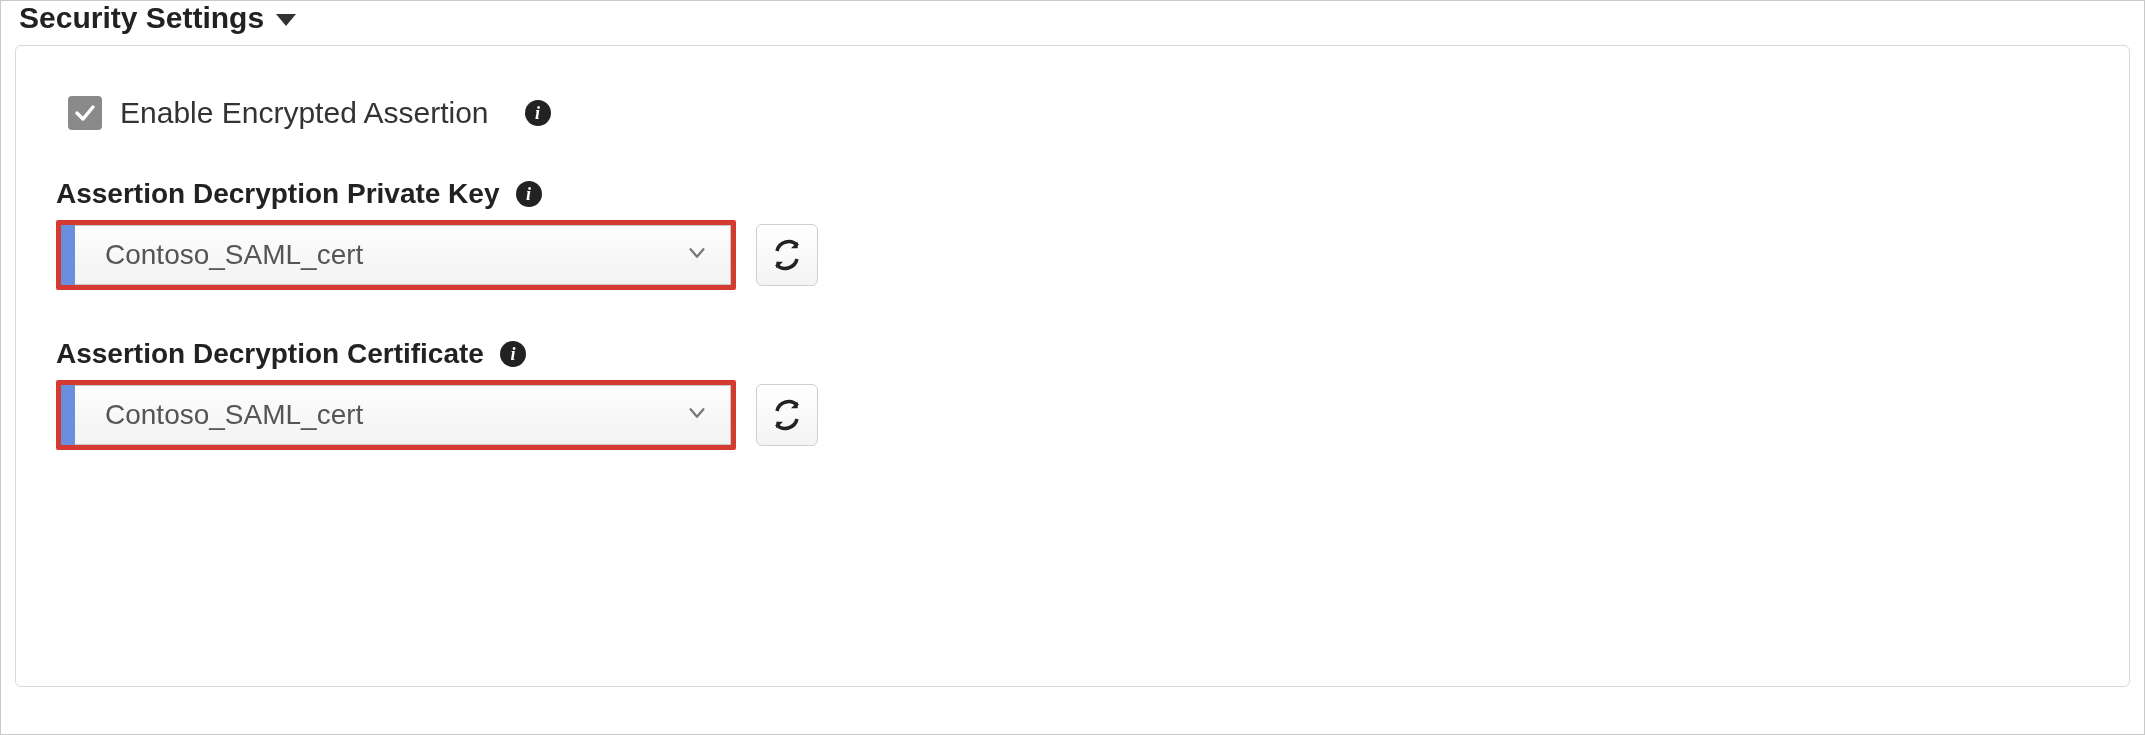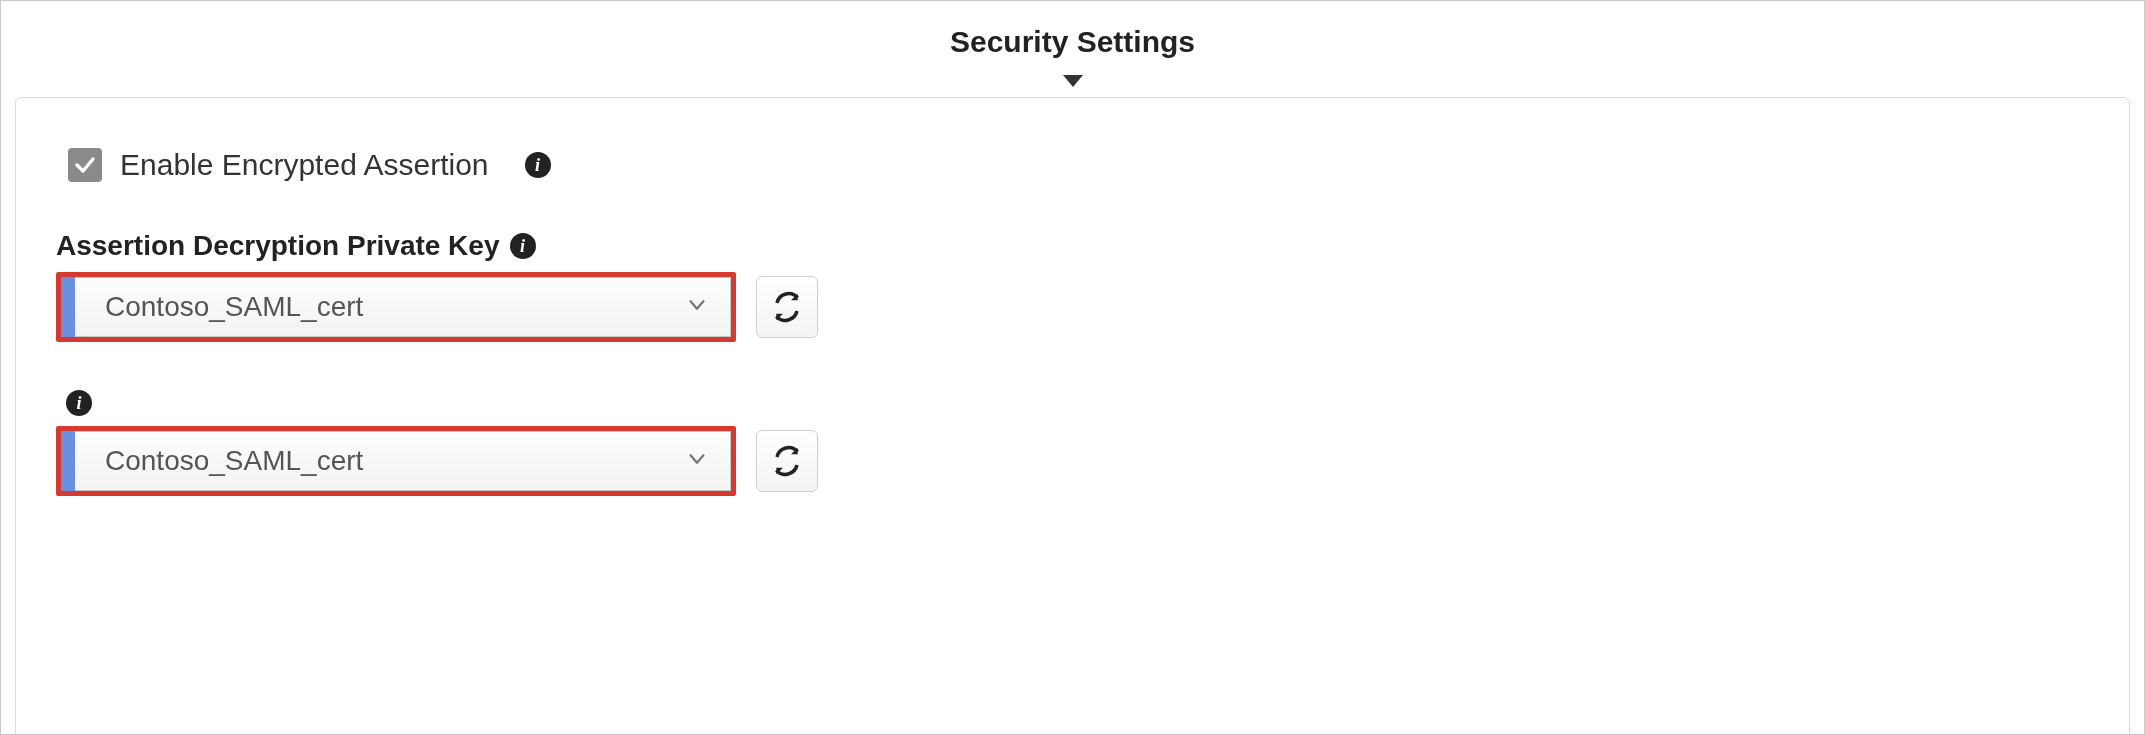--- a/index.html
+++ b/index.html
@@ -13,22 +13,21 @@
   .outer {
     border: 1px solid #c9c9c9;
     width: 2145px;
     height: 735px;
     position: relative;
   }
   .section-header {
     display: flex;
     align-items: center;
     gap: 12px;
-    padding: 24px 18px 4px 18px;
-    flex-direction: column;
+    padding: 0 18px 4px 18px;
   }
   .section-title {
     font-size: 30px;
     font-weight: 700;
     color: #222;
   }
   .caret-down {
     width: 0;
     height: 0;
     border-left: 10px solid transparent;
@@ -80,20 +79,21 @@
     margin-left: 18px;
   }
   .info-icon.small { margin-left: 10px; }
   .field-block {
     margin-bottom: 48px;
     margin-left: 0;
   }
   .field-label-row {
     display: flex;
     align-items: center;
+    gap: 6px;
     margin-bottom: 10px;
   }
   .field-label {
     font-size: 28px;
     font-weight: 700;
     color: #222;
   }
   .select-row {
     display: flex;
     align-items: center;
@@ -191,20 +191,21 @@
             <path d="M20 2 L20 7 L15 7 Z" fill="#222"></path>
             <path d="M4 19 A9 9 0 0 0 19.5 15" stroke="#222" stroke-width="2.6" fill="none"></path>
             <path d="M4 22 L4 17 L9 17 Z" fill="#222"></path>
           </svg>
         </div>
       </div>
     </div>
 
     <div class="field-block">
       <div class="field-label-row">
+        <span class="field-label">Assertion Decryption Certificate</span>
         <span class="info-icon small">i</span>
       </div>
       <div class="select-row">
         <div class="select-wrap">
           <div class="select-blue-edge"></div>
           <div class="select-inner">
             <span class="select-text">Contoso_SAML_cert</span>
             <span class="select-chevron">
               <svg viewBox="0 0 24 24">
                   <path d="M5 8 L12 16 L19 8" stroke="#777" stroke-width="2.5" fill="none" stroke-linecap="round" stroke-linejoin="round"></path>

